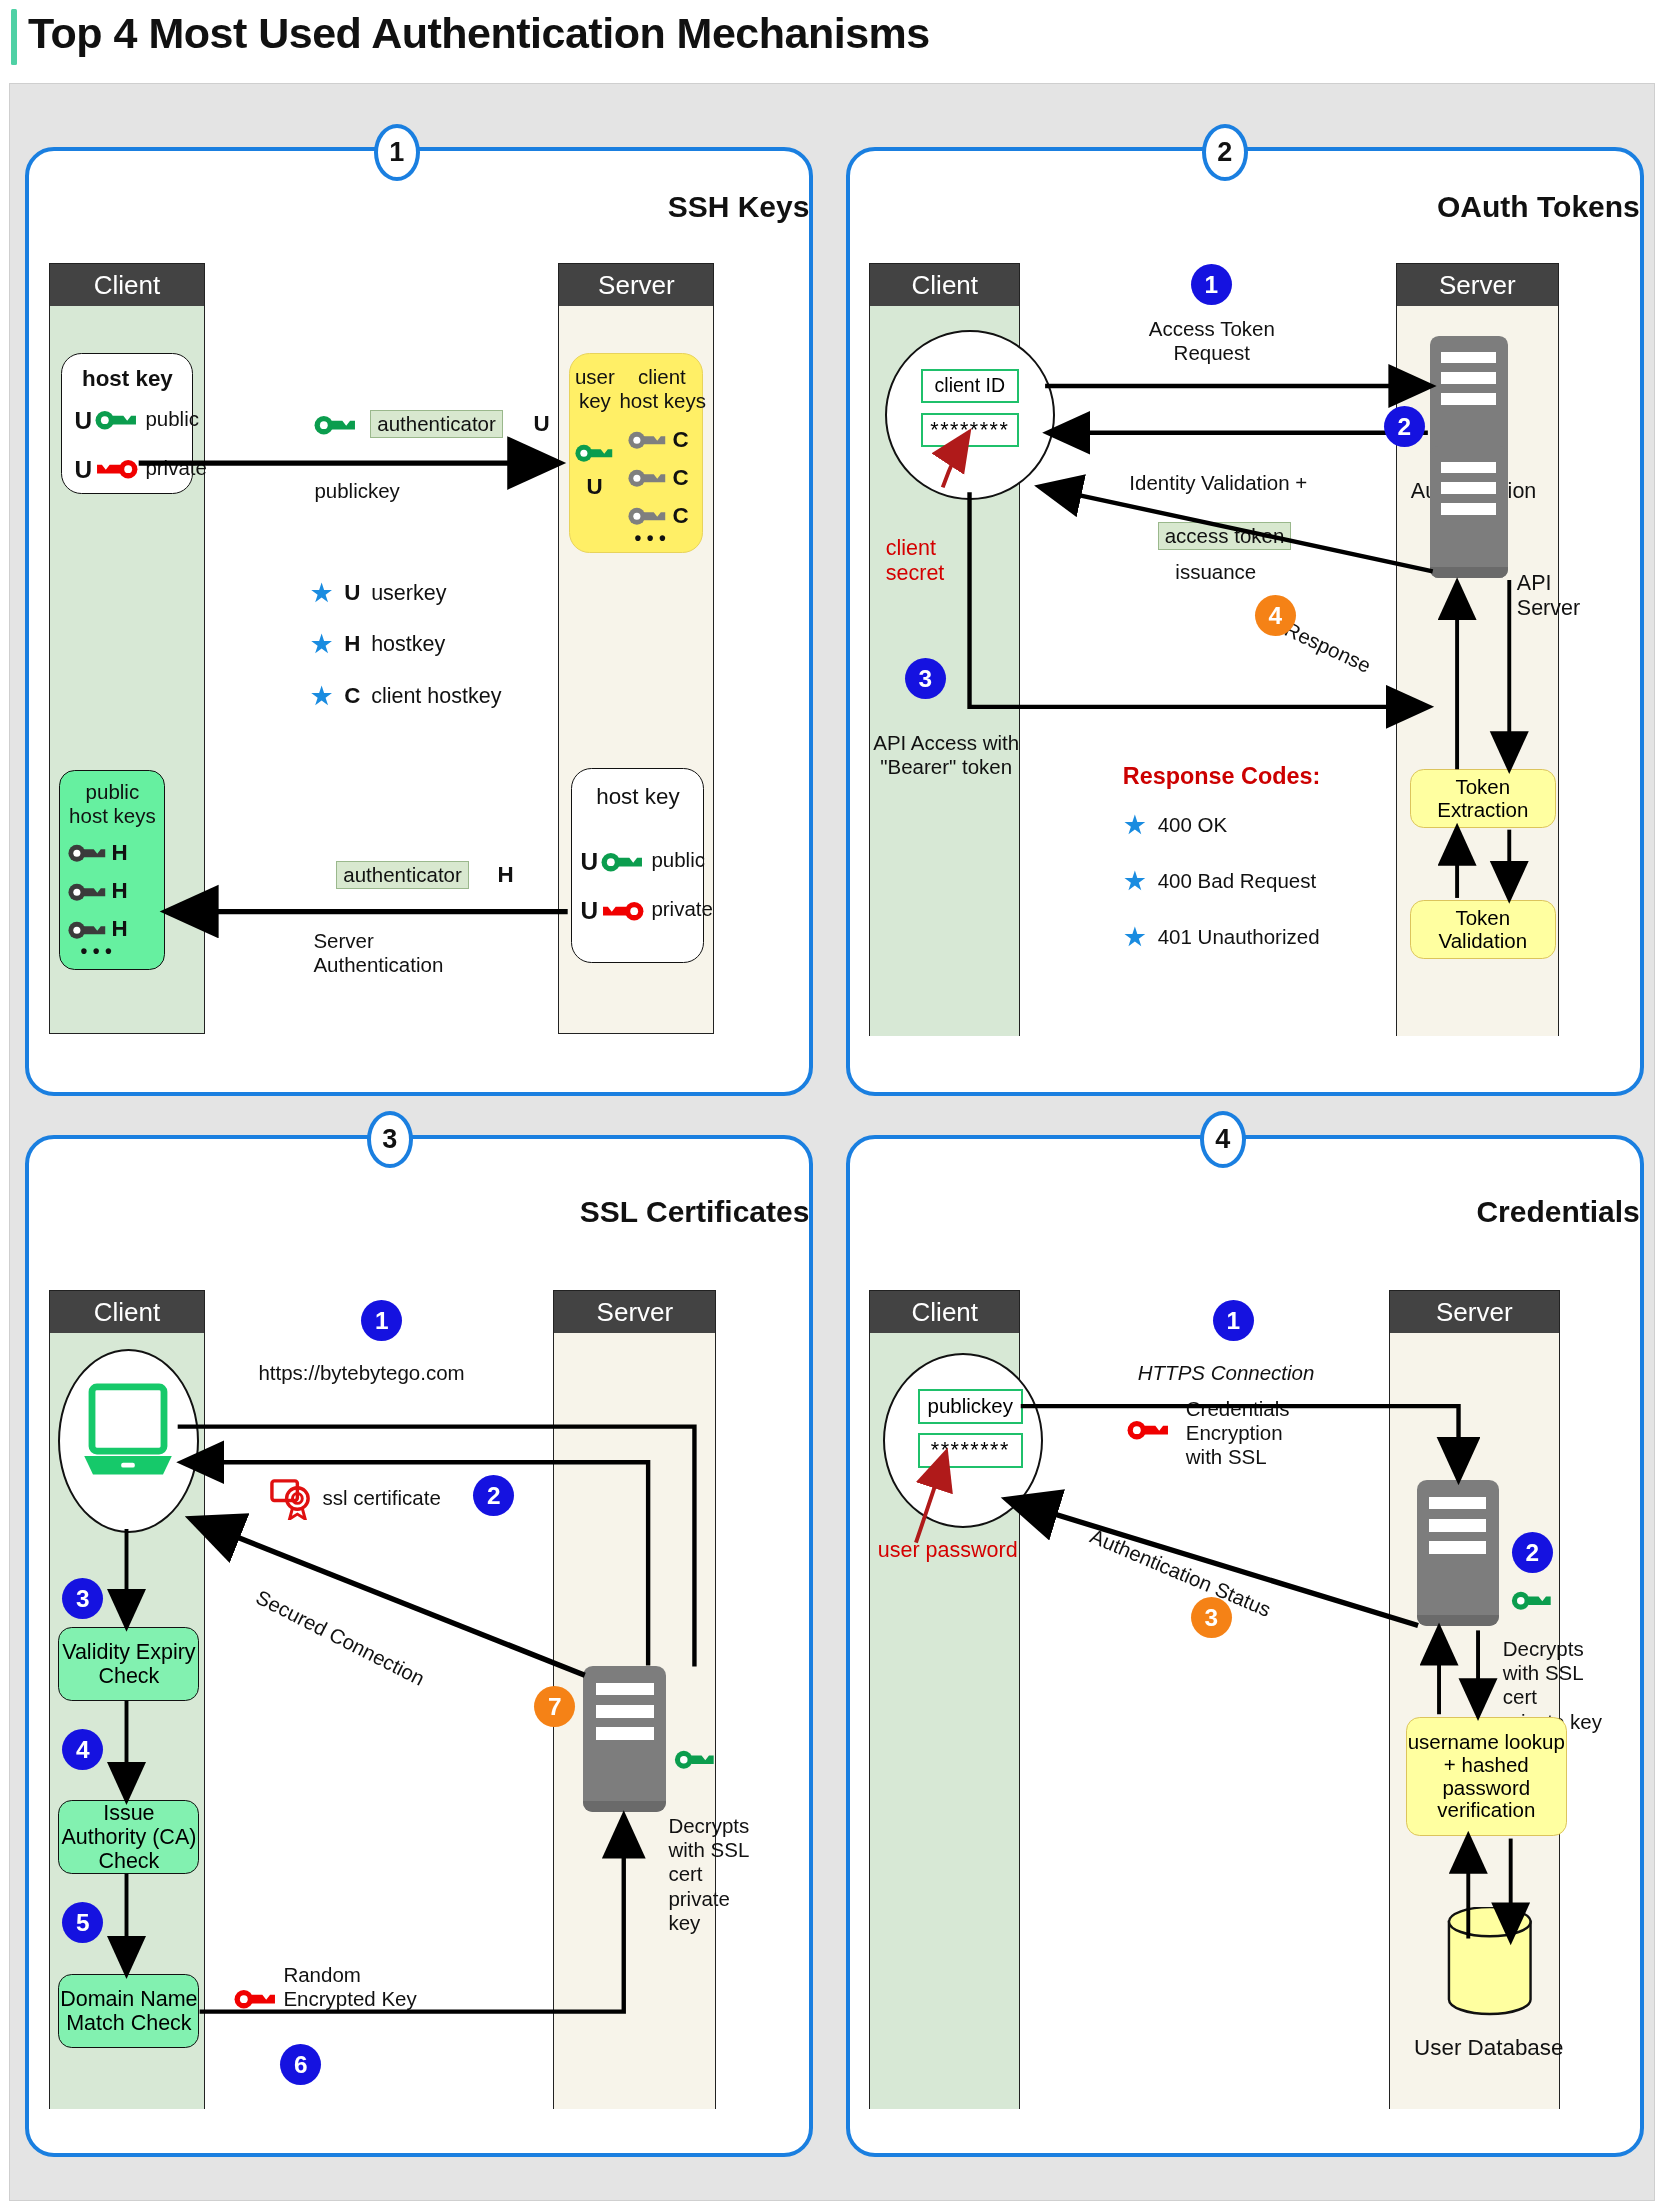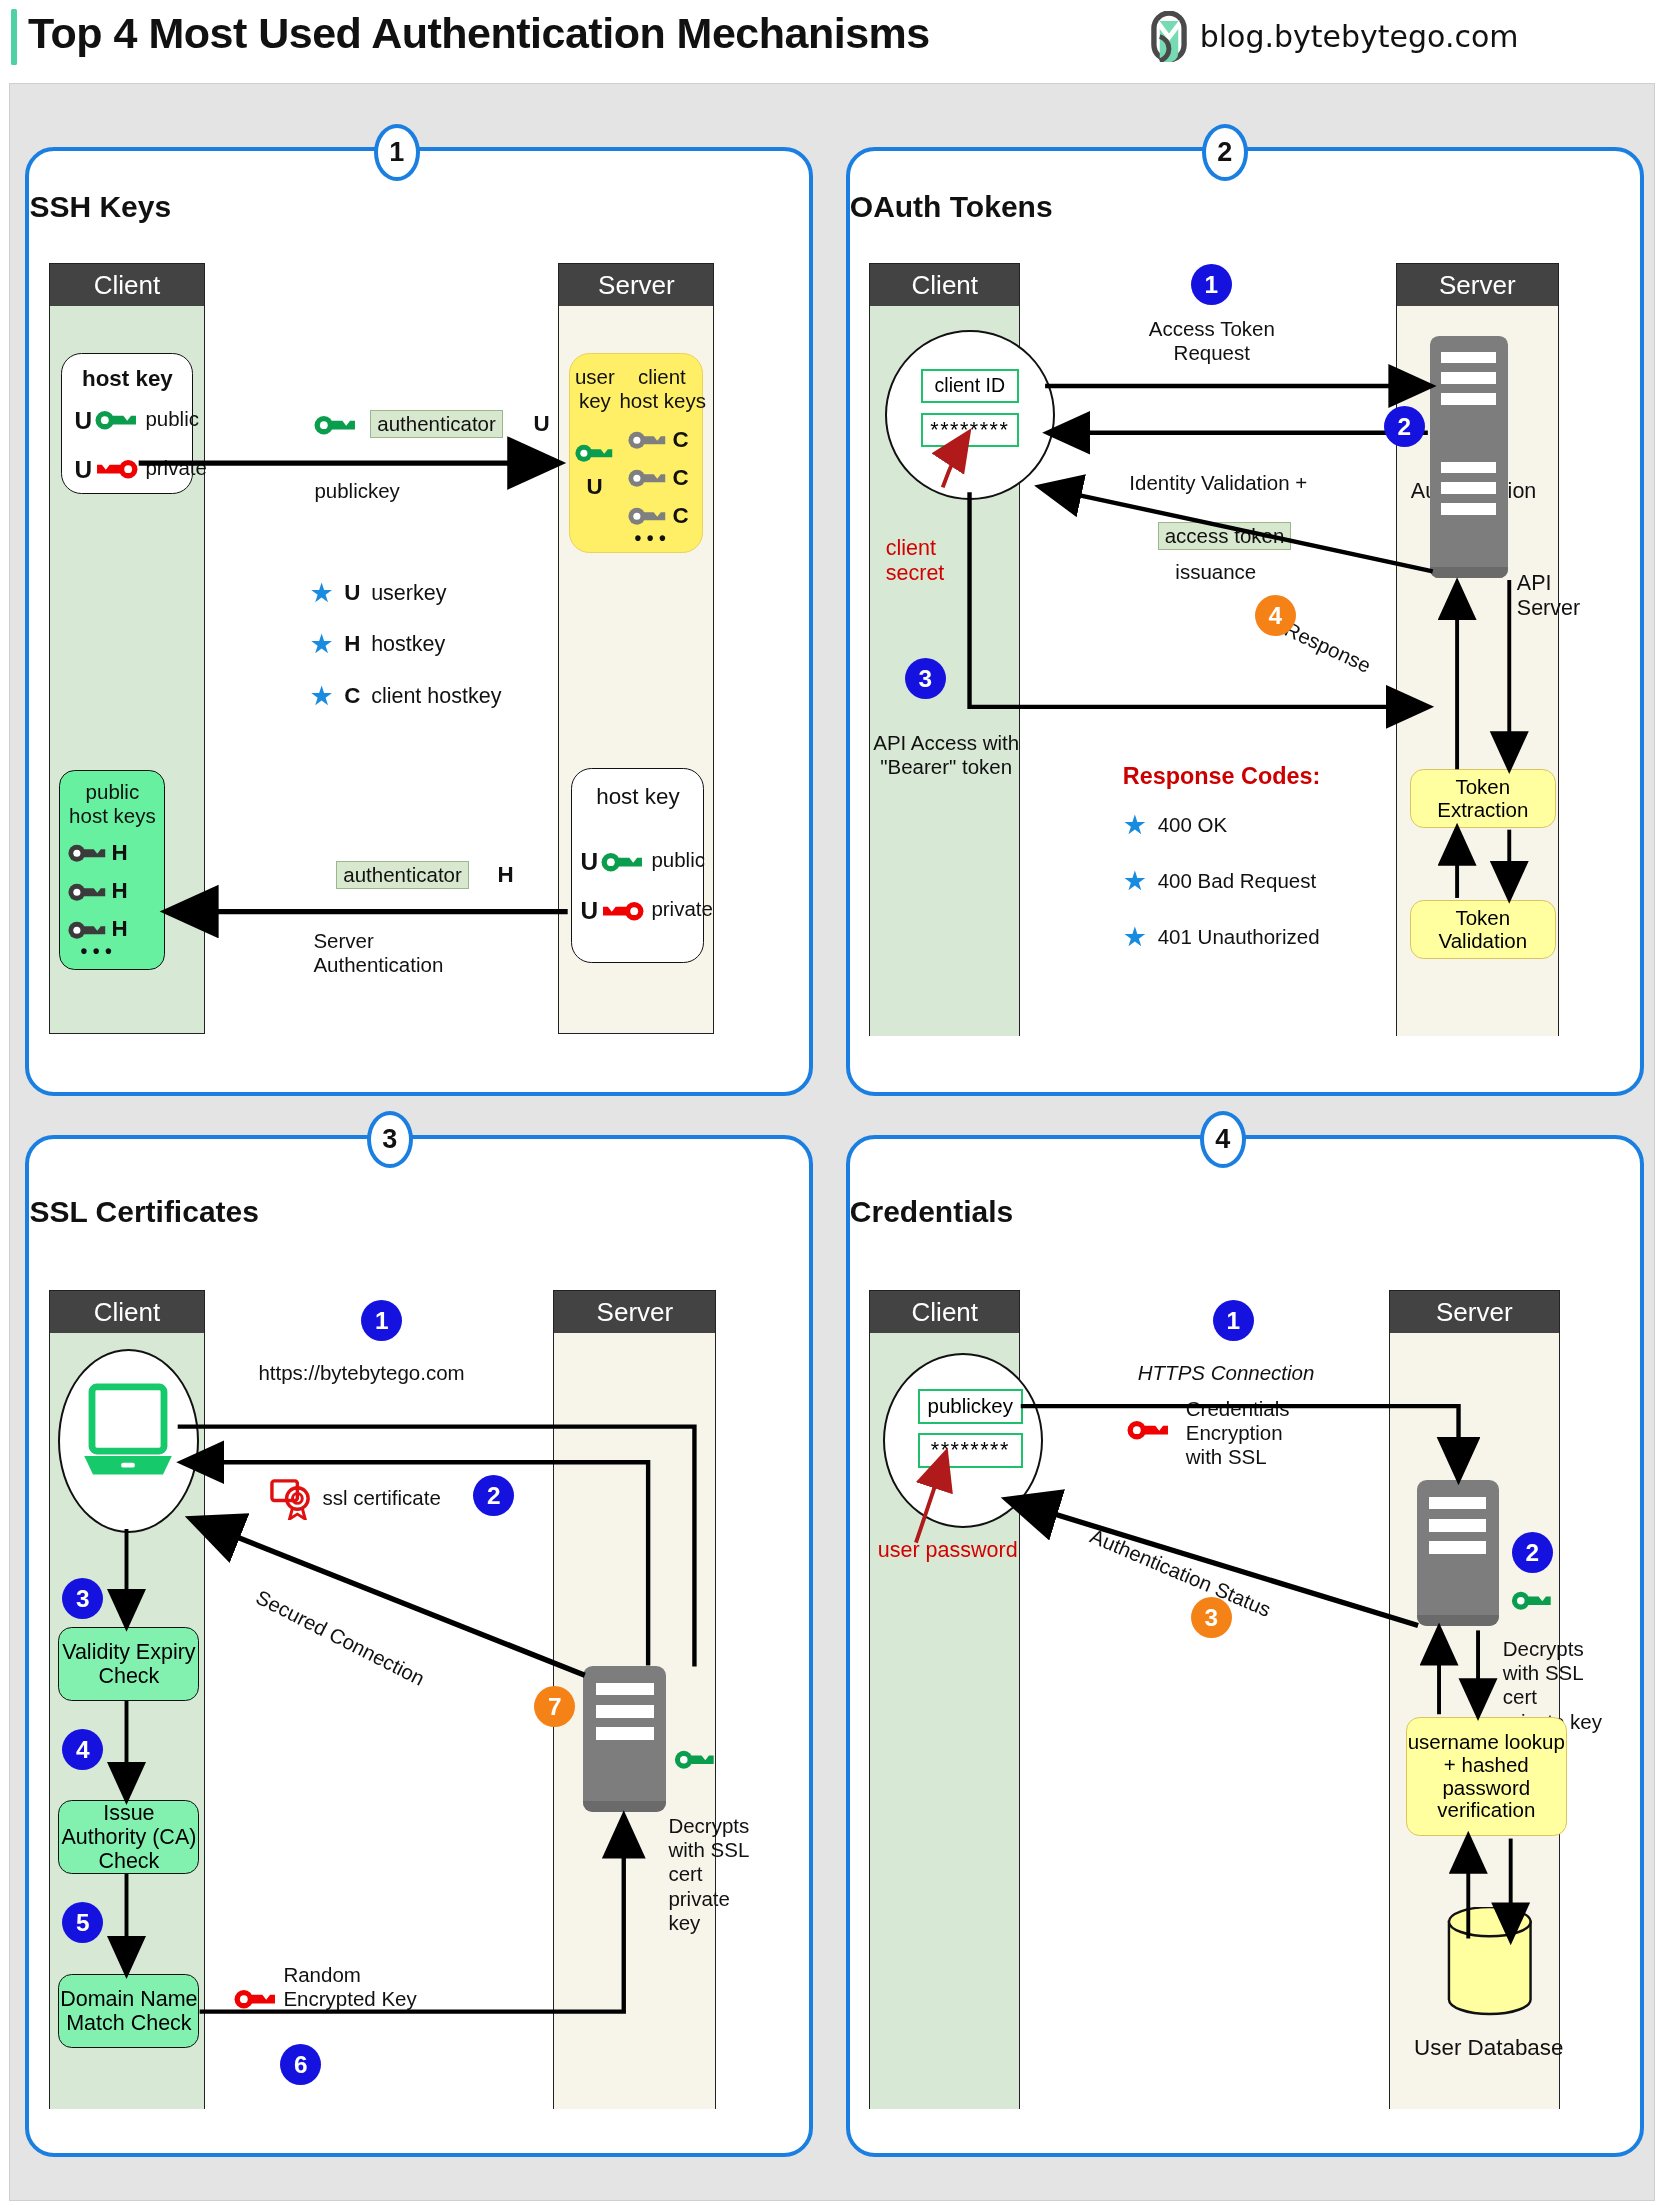--- a/index.html
+++ b/index.html
@@ -20,21 +20,21 @@
   .brand-logo{width:36px;height:51px;position:relative;}
   .brand-text{font-size:30px;color:#111;white-space:nowrap;font-family:"DejaVu Sans", sans-serif;}
 
   
   .canvas{position:absolute;left:8.8px;top:83px;width:1644px;height:2116px;background:#e4e4e4;border:1px solid #cfcfcf;}
 
   
   .panel{position:absolute;background:#ffffff;border:4.9px solid #1a7fe0;border-radius:29px;}
   .panel-num{position:absolute;width:38px;height:49px;border:4.9px solid #1a7fe0;border-radius:50%;background:#fff;
              display:flex;align-items:center;justify-content:center;font-size:27px;font-weight:bold;color:#111;z-index:30;}
-  .panel-title{position:absolute;left:0;right:0;text-align:left;font-size:30px;font-weight:bold;color:#111;}
+  .panel-title{position:absolute;left:0;right:0;text-align:right;font-size:30px;font-weight:bold;color:#111;}
 
   
   .col{position:absolute;border:1.5px solid #222;box-sizing:border-box;}
   .col-head{height:42px;background:#434343;color:#fff;font-size:26px;display:flex;align-items:center;justify-content:center;}
   .col-body{box-sizing:border-box;}
   .col-client .col-body{background:#d7e8d5;}
   .col-server .col-body{background:#f7f4ea;}
 
   
   .rbox{position:absolute;box-sizing:border-box;display:flex;align-items:center;justify-content:center;
@@ -68,31 +68,20 @@
   .legend-row{position:absolute;display:flex;align-items:center;gap:10.7px;font-size:21.5px;}
 </style>
 </head>
 <body>
 
 <div class="root">
 
   <div class="header">
     <div class="title-bar"></div>
     <div class="page-title">Top 4 Most Used Authentication Mechanisms</div>
-    <div class="brand">
-      <div class="brand-logo">
-        <svg width="36" height="51" viewBox="0 0 74 104">
-          <rect x="6" y="4" width="62" height="96" rx="31" fill="none" stroke="#4a4a4a" stroke-width="11"></rect>
-          <path d="M18 20 H56 V86 a19 19 0 0 1 -19 19 H18 Z" fill="#76dbb2"></path>
-          <path d="M16 18 L37 46 L58 18 L58 34 L37 62 L16 34 Z" fill="#ffffff"></path>
-          <path d="M18 52 a26 26 0 0 1 0 50" fill="none" stroke="#4a4a4a" stroke-width="10"></path>
-        </svg>
-      </div>
-      <div class="brand-text">blog.bytebytego.com</div>
-    </div>
   </div>
 
   <div class="canvas">
 
     <div class="panel" style="left:15.6px;top:63px;width:780px;height:941px;">
 
       <div class="panel-title" style="top:39px;">SSH Keys</div>
 
       <div class="col col-client" style="left:19.5px;top:112px;width:156px;height:771px;">
         <div class="col-head">Client</div>

